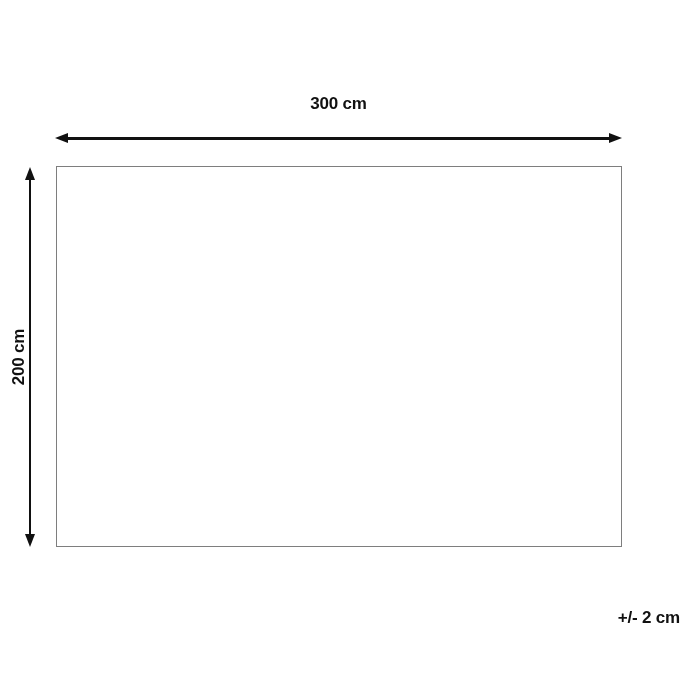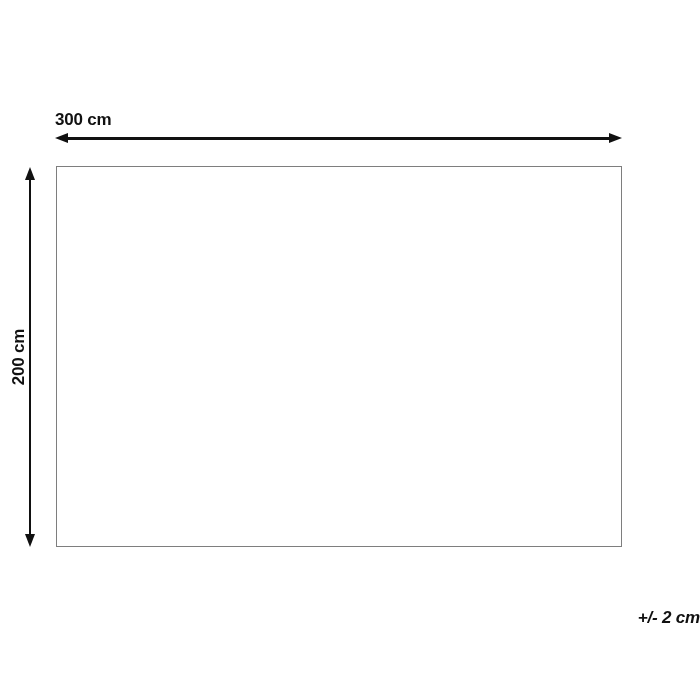--- a/index.html
+++ b/index.html
@@ -57,23 +57,23 @@
     border-width: 5.5px 13px 5.5px 0;
     border-color: transparent var(--arrow-color) transparent transparent;
   }
   .ah-right {
     right: 0; top: 0;
     border-width: 5.5px 0 5.5px 13px;
     border-color: transparent transparent transparent var(--arrow-color);
   }
   .h-label {
     position: absolute;
-    left: 55px; top: 110px;
+    left: 55px; top: 94px;
     width: 567px;
-    text-align: left;
+    text-align: center;
   }
   
   .dim-v {
     position: absolute;
     left: 24.5px; top: 167px;
     width: 11px; height: 380px;
   }
   .dim-v .line {
     position: absolute;
     top: 11px; bottom: 11px; left: 4.25px;
@@ -95,23 +95,22 @@
     left: 19px; top: 357px;
     width: 0; height: 0;
   }
   .v-label {
     display: inline-block;
     transform: translate(-50%, -50%) rotate(-90deg);
   }
   
   .tol-label {
     position: absolute;
-    right: 0; top: 608px;
+    right: 20px; top: 608px;
     text-align: left;
-    font-style: italic;
   }
 </style>
 </head>
 <body>
 
 <div class="canvas">
 
   <div class="product-rect"></div>
 
   <div class="h-label dim-label">300 cm</div>

